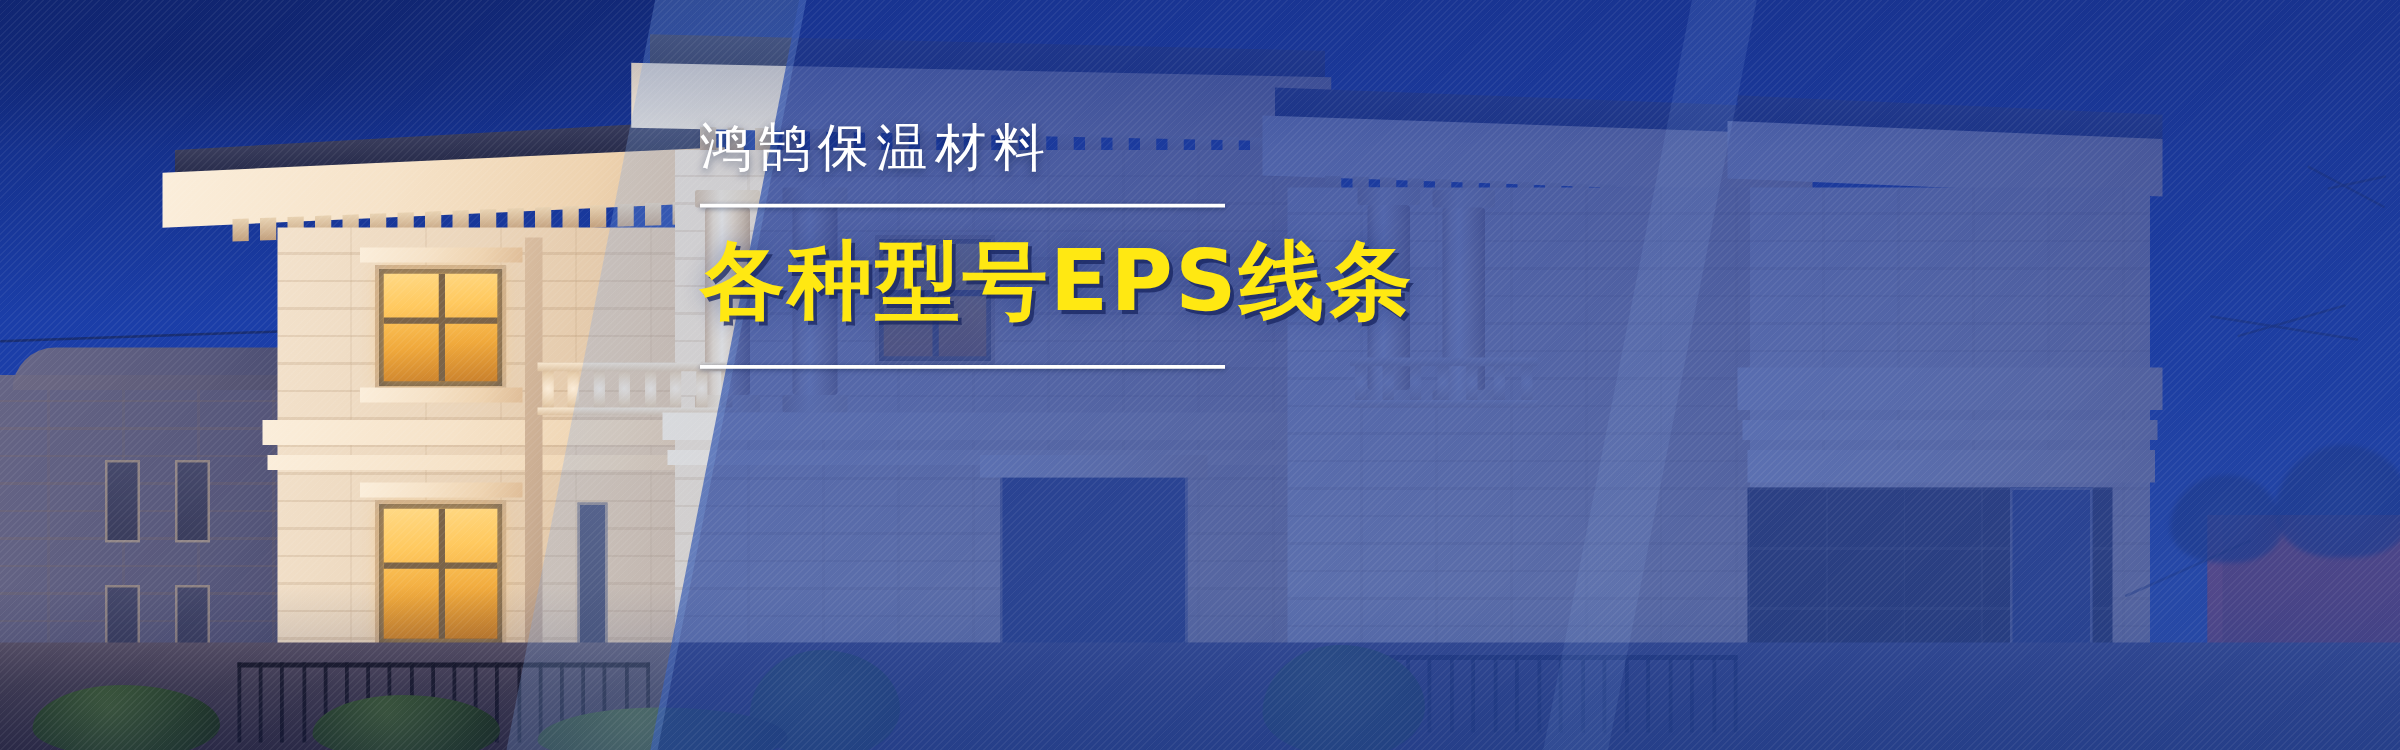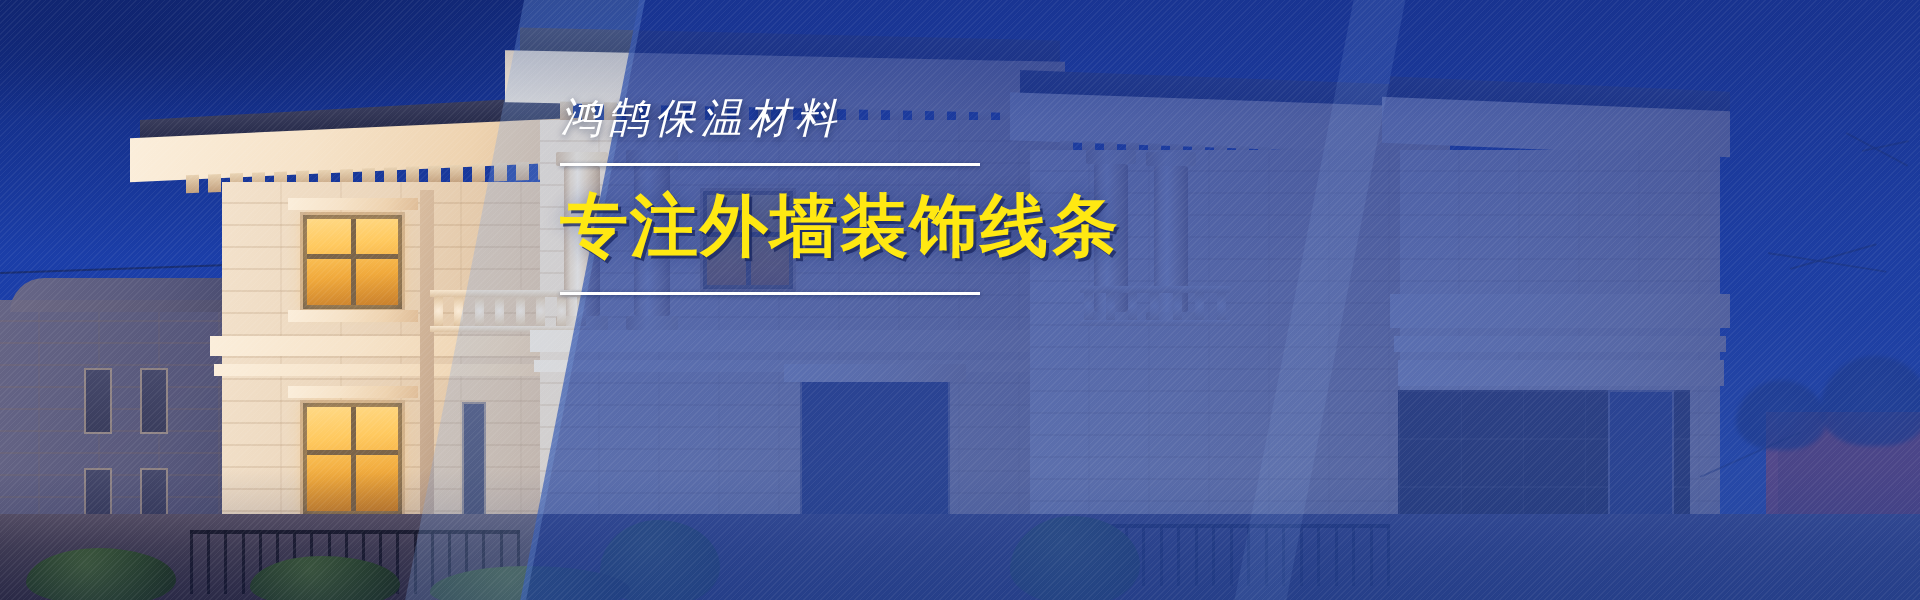--- a/index.html
+++ b/index.html
@@ -299,21 +299,20 @@
   }
 
   .brand {
     font-size: 41px;
     letter-spacing: 6px;
     color: #ffffff;
     font-weight: 400;
     line-height: 1.1;
     text-shadow: 0 2px 7px rgba(0,20,60,.55);
     white-space: nowrap;
-    font-style: italic;
   }
 
   .rule {
     height: 3px;
     background: #ffffff;
     margin: 22px 0 0 0;
     width: 420px;
     box-shadow: 0 1px 4px rgba(0,20,60,.45);
   }
 
@@ -618,20 +617,20 @@
   <div class="bluestripe2"></div>
   <div class="hatch"></div>
 
   <div class="copy">
 
     <div class="brand">鸿鹄保温材料</div>
 
     <div class="rule"></div>
 
     <div class="headline">
-      <div class="line">专注外墙装饰线条</div>
+      <div class="line">各种型号EPS线条</div>
     </div>
 
     <div class="rule2"></div>
 
   </div>
 
 </div>
 
 </body></html>

